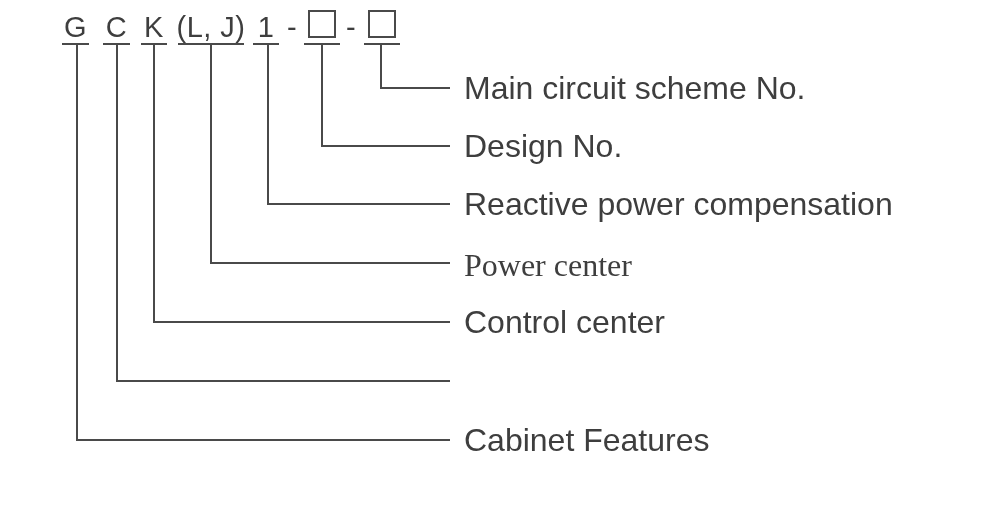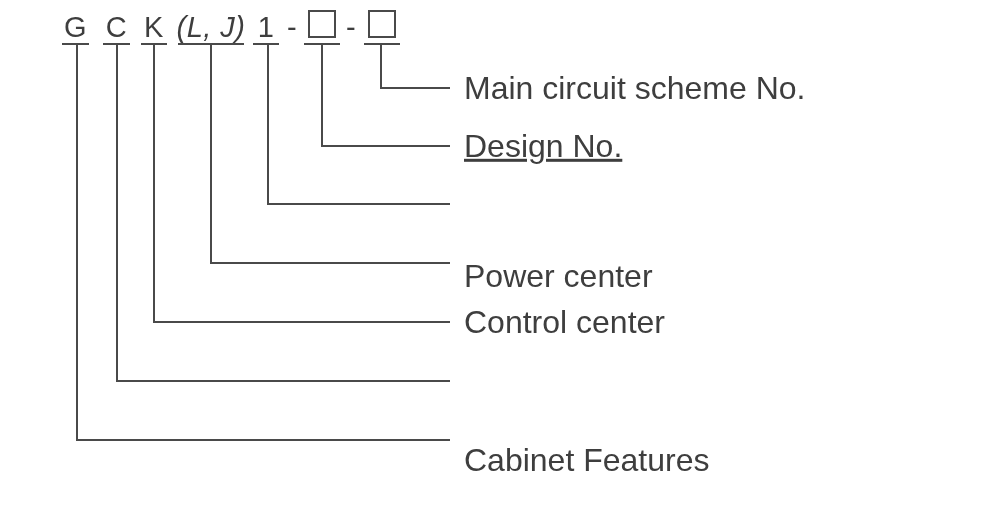--- a/index.html
+++ b/index.html
@@ -60,31 +60,31 @@
   .label {
     position: absolute;
     left: 464px;
     transform: translateY(-50%);
     font-size: 32px;
     line-height: 1.2;
     color: var(--text, #3e3e3e);
     white-space: nowrap;
   }
   .lbl-y0 { top: 88px; text-align: right; }
-  .lbl-y1 { top: 146px; text-decoration: underline; }
+  .lbl-y1 { top: 146px; }
   .lbl-y2 { top: 204px; }
-  .lbl-y3 { top: 276px; }
+  .lbl-y3 { top: 265px; font-family: Liberation Serif, serif; }
   .lbl-y4 { top: 322px; text-align: center; }
   .lbl-y5 { top: 381px; }
-  .lbl-y6 { top: 460px; }
+  .lbl-y6 { top: 440px; }
   
   .tok-g    { left: 62px;  width: 27px; }
   .tok-c    { left: 103px; width: 27px; }
   .tok-k    { left: 141px; width: 26px; }
-  .tok-lj   { left: 178px; width: 66px; font-style: italic; }
+  .tok-lj   { left: 178px; width: 66px; }
   .tok-1    { left: 253px; width: 26px; }
   .tok-d1   { left: 283px; width: 18px; }
   .tok-b1   { left: 304px; width: 36px; }
   .tok-d2   { left: 342px; width: 18px; }
   .tok-b2   { left: 364px; width: 36px; }
 </style>
 </head>
 <body>
 
 <div class="canvas">
@@ -122,17 +122,18 @@
     <polyline points="322,44 322,146 450,146"></polyline>
     <polyline points="268,44 268,204 450,204"></polyline>
     <polyline points="211,44 211,263 450,263"></polyline>
     <polyline points="154,44 154,322 450,322"></polyline>
     <polyline points="117,44 117,381 450,381"></polyline>
     <polyline points="77,44 77,440 450,440"></polyline>
   </svg>
 
   <div class="label lbl-y0">Main circuit scheme No.</div>
   <div class="label lbl-y1">Design No.</div>
+  <div class="label lbl-y2">Reactive power compensation</div>
   <div class="label lbl-y3">Power center</div>
   <div class="label lbl-y4">Control center</div>
   <div class="label lbl-y6">Cabinet Features</div>
 
 </div>
 
 </body></html>

